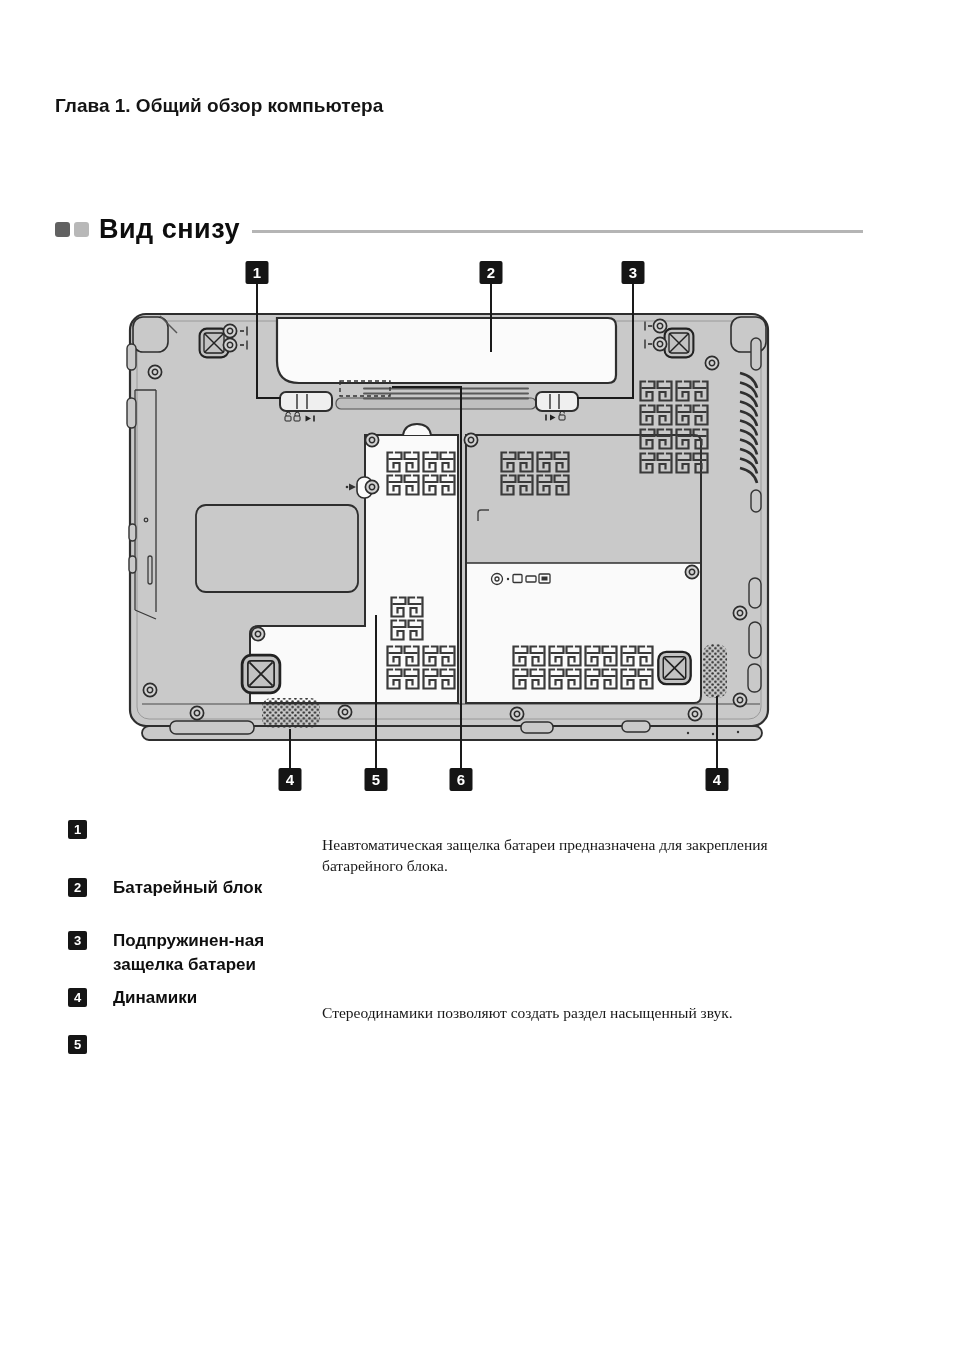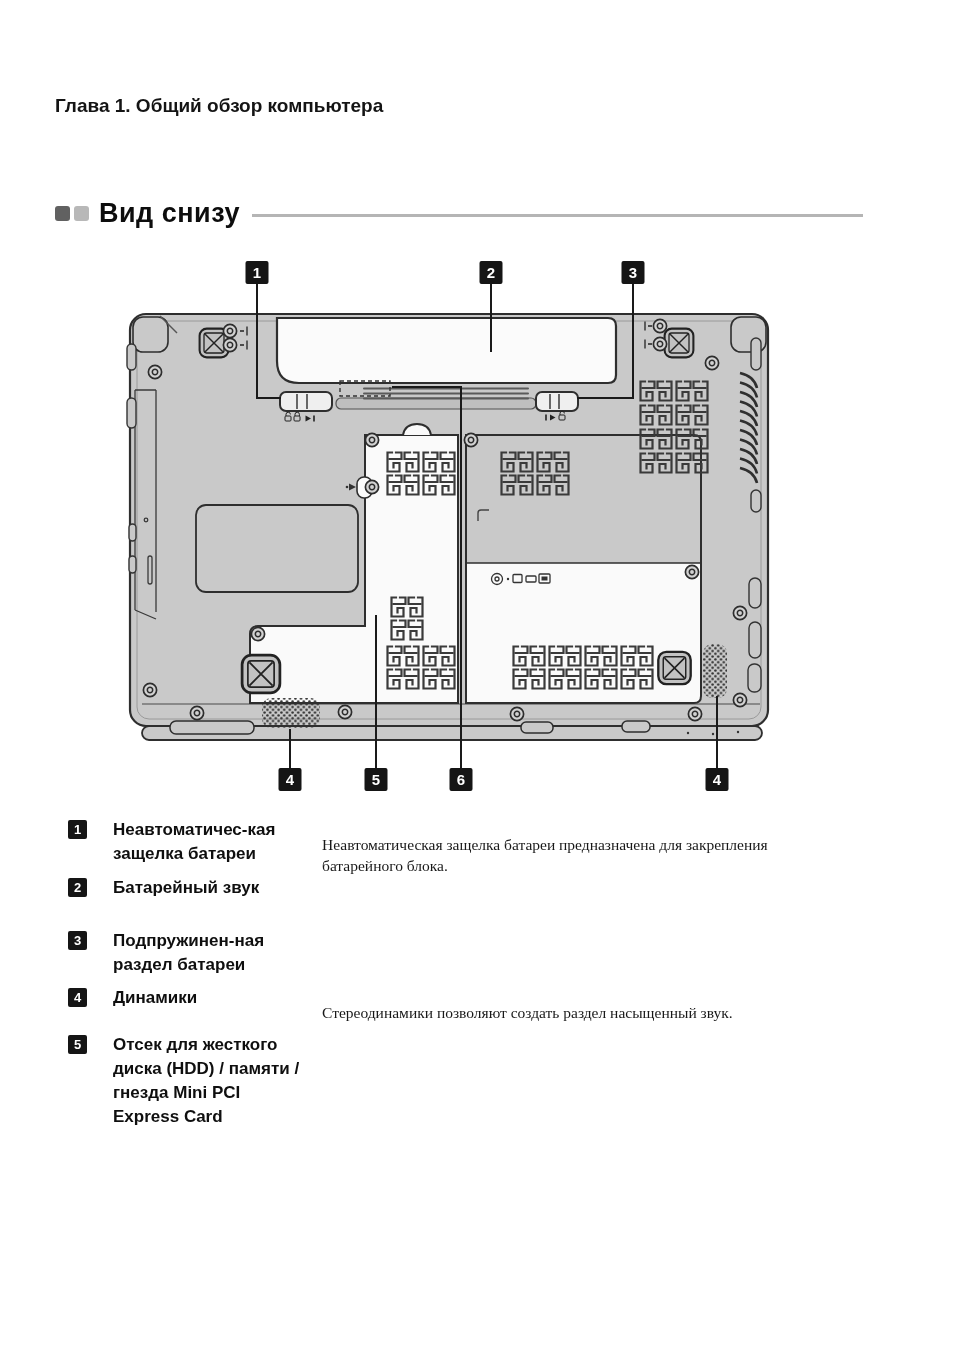--- a/index.html
+++ b/index.html
@@ -1,20 +1,20 @@
 <!DOCTYPE html>
 <html><head>
 <meta charset="utf-8">
 <style>
   html,body{margin:0;padding:0;background:#ffffff;}
   .page{position:relative;width:954px;height:1208px;background:#ffffff;overflow:hidden;
         font-family:"Liberation Sans",sans-serif;color:#111;}
   .abs{position:absolute;}
   .chapter-header{left:55px;top:95px;font-size:19px;font-weight:bold;color:#141414;}
-  .title-row{left:55px;top:196px;width:808px;height:34px;display:flex;align-items:center;}
+  .title-row{left:55px;top:212px;width:808px;height:34px;display:flex;align-items:center;}
   .title-sq{width:15px;height:15px;border-radius:3px;display:inline-block;}
   .title-sq.dark{background:#616161;margin-right:4px;}
   .title-sq.light{background:#b8b8b8;margin-right:10px;}
   .section-title{font-size:27px;font-weight:bold;letter-spacing:.5px;white-space:nowrap;color:#0d0d0d;}
   .title-rule{flex:1;height:3px;background:#b5b5b5;margin-left:12px;margin-top:4px;}
   .legend-row{left:55px;width:845px;}
   .legend-badge{position:absolute;left:13px;top:2px;width:19px;height:19px;background:#151515;
       color:#fff;font-size:13px;font-weight:bold;line-height:19px;text-align:center;border-radius:2px;}
   .legend-label{position:absolute;left:58px;top:0;width:190px;font-size:17px;font-weight:bold;
       line-height:24px;color:#0f0f0f;}
@@ -274,36 +274,34 @@
       <text class="callout-num" x="376" y="785" text-anchor="middle">5</text>
       <rect x="449.5" y="768" width="23" height="23" rx="2" fill="#151515"></rect>
       <text class="callout-num" x="461" y="785" text-anchor="middle">6</text>
       <rect x="705.5" y="768" width="23" height="23" rx="2" fill="#151515"></rect>
       <text class="callout-num" x="717" y="785" text-anchor="middle">4</text>
     </g>
   </svg>
 
   <div class="abs legend-row" style="top:818px;height:56px">
     <span class="legend-badge">1</span>
-    <div class="legend-label">Неавтоматичес-кая защелка батареи</div>
     <div class="legend-desc">Неавтоматическая защелка батареи предназначена для закрепления батарейного блока.</div>
   </div>
   <div class="abs legend-row" style="top:876px;height:52px">
     <span class="legend-badge">2</span>
-    <div class="legend-label">Батарейный звук</div>
+    <div class="legend-label">Батарейный блок</div>
   </div>
   <div class="abs legend-row" style="top:929px;height:54px">
     <span class="legend-badge">3</span>
-    <div class="legend-label">Подпружинен-ная раздел батареи</div>
+    <div class="legend-label">Подпружинен-ная защелка батареи</div>
   </div>
   <div class="abs legend-row" style="top:986px;height:44px">
     <span class="legend-badge">4</span>
     <div class="legend-label">Динамики</div>
     <div class="legend-desc">Стереодинамики позволяют создать раздел насыщенный звук.</div>
   </div>
   <div class="abs legend-row" style="top:1033px;height:100px">
     <span class="legend-badge">5</span>
-    <div class="legend-label">Отсек для жесткого диска (HDD) / памяти / гнезда Mini PCI Express Card</div>
     <div class="legend-desc"></div>
   </div>
 
   <div class="abs page-number">6</div>
 </div>
 
 </body></html>

